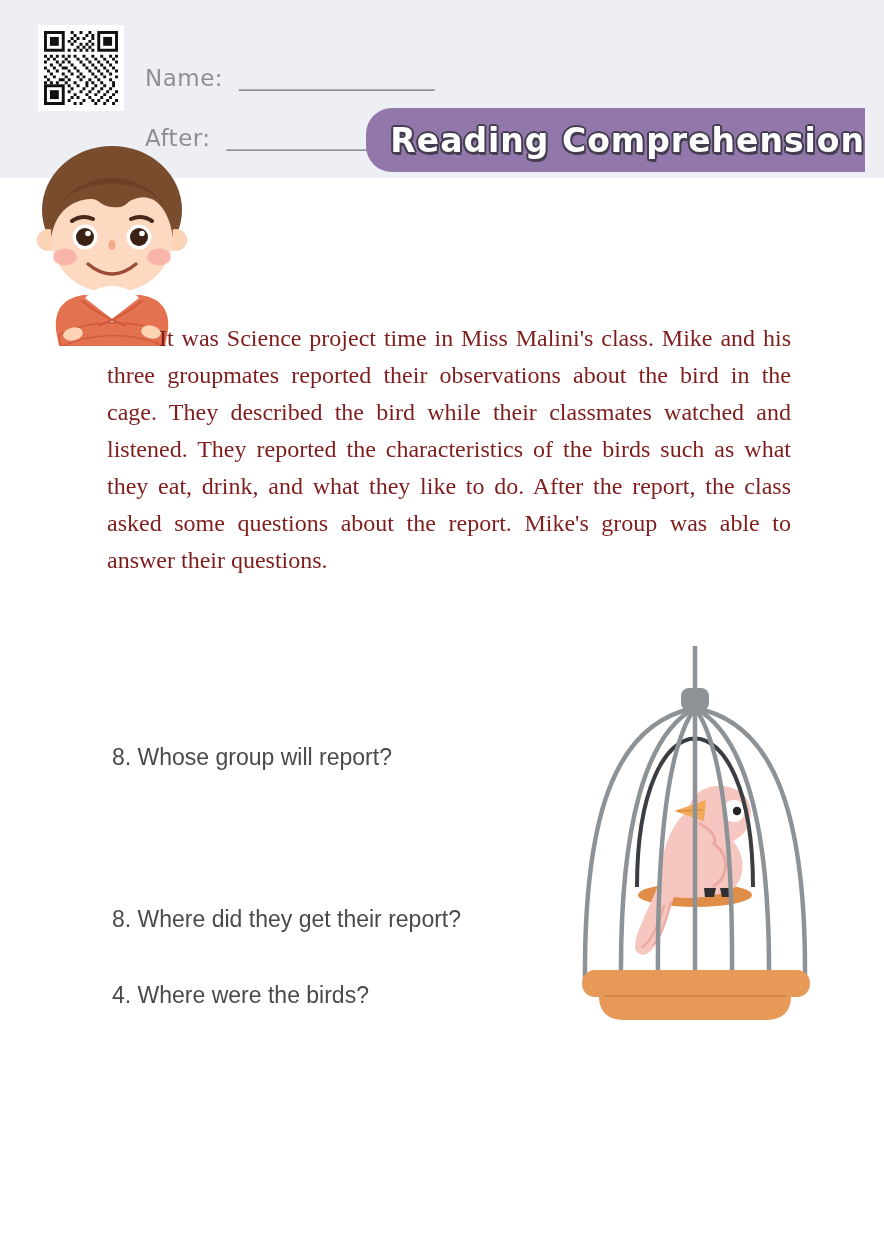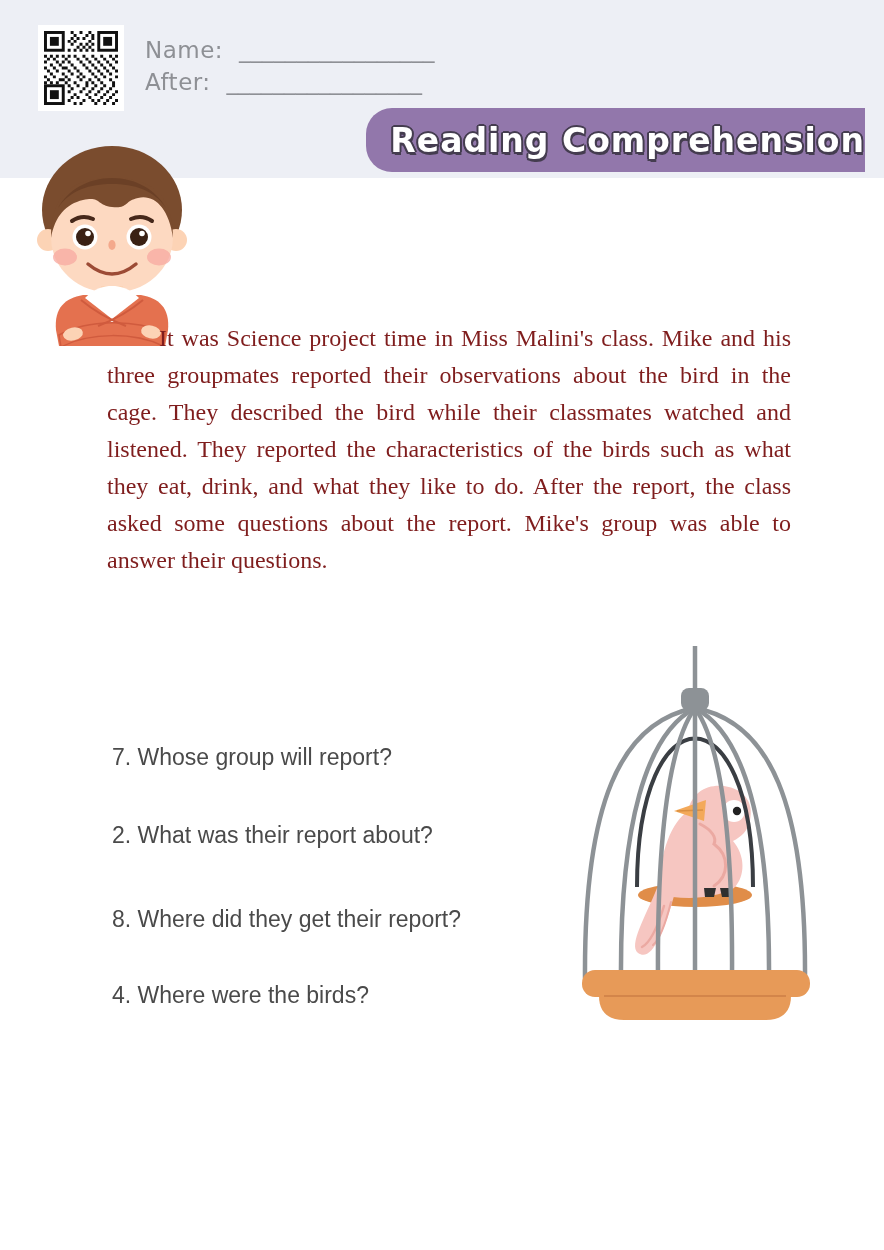--- a/index.html
+++ b/index.html
@@ -31,21 +31,21 @@
   .id-fields {
     position: absolute;
     left: 145px; top: 34px;
     font-family: "DejaVu Sans", sans-serif;
     color: #8e9095;
     font-size: 23px;
     line-height: 32px;
     letter-spacing: 0.5px;
   }
   .id-row { display: flex; gap: 16px; white-space: nowrap; align-items: flex-end; }
-  .blank { letter-spacing: 0px; color: #8e9095; }
+  .blank { letter-spacing: 0px; color: #8e9095; margin-top: 28px; }
   
   .banner {
     position: absolute;
     left: 366px; top: 108px;
     width: 499px; height: 64px;
     background: #9277ab;
     border-radius: 26px 0 0 26px;
     display: flex;
     align-items: center;
     justify-content: flex-end;
@@ -189,22 +189,21 @@
       <path d="M53,162 Q72,178 98,188" stroke="#d05b3e" stroke-width="2" fill="none"></path>
       <path d="M115,162 Q96,178 70,188" stroke="#d05b3e" stroke-width="2" fill="none"></path>
 
       <ellipse cx="45" cy="196" rx="10" ry="6.5" fill="#fcd3b5" transform="rotate(-12 45 196)"></ellipse>
       <ellipse cx="123" cy="194" rx="10" ry="6.5" fill="#fcd3b5" transform="rotate(12 123 194)"></ellipse>
     </svg>
   </div>
 
   <p class="passage">It was Science project time in Miss Malini's class. Mike and his three groupmates reported their observations about the bird in the cage. They described the bird while their classmates watched and listened. They reported the characteristics of the birds such as what they eat, drink, and what they like to do. After the report, the class asked some questions about the report. Mike's group was able to answer their questions.</p>
 
-  <div class="question q1">7. Whose group will report?</div>
-  <div class="question q2">2. What was their report about?</div>
+  <div class="question q1">8. Whose group will report?</div>
   <div class="question q3">8. Where did they get their report?</div>
   <div class="question q4">4. Where were the birds?</div>
 
   <div class="cage">
     <svg viewBox="0 0 252 382">
 
       <ellipse cx="133" cy="251" rx="57" ry="12" fill="#e08d49"></ellipse>
 
       <g>
 

